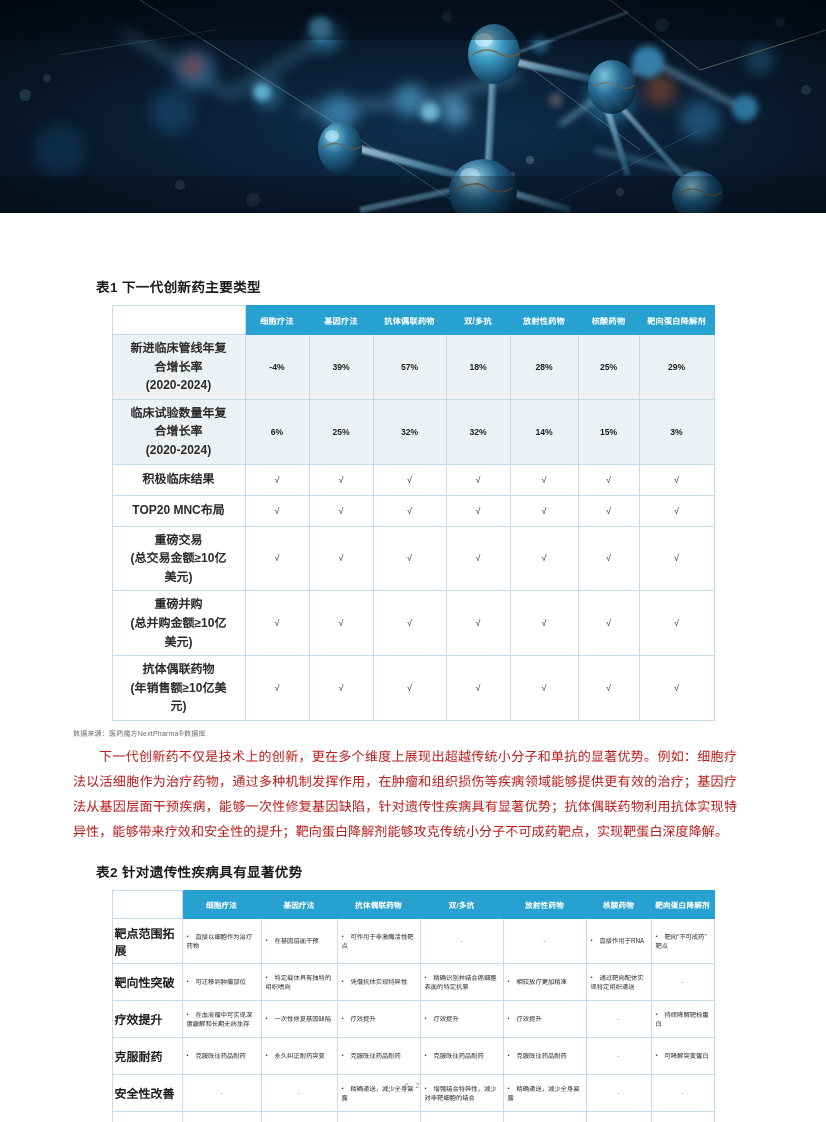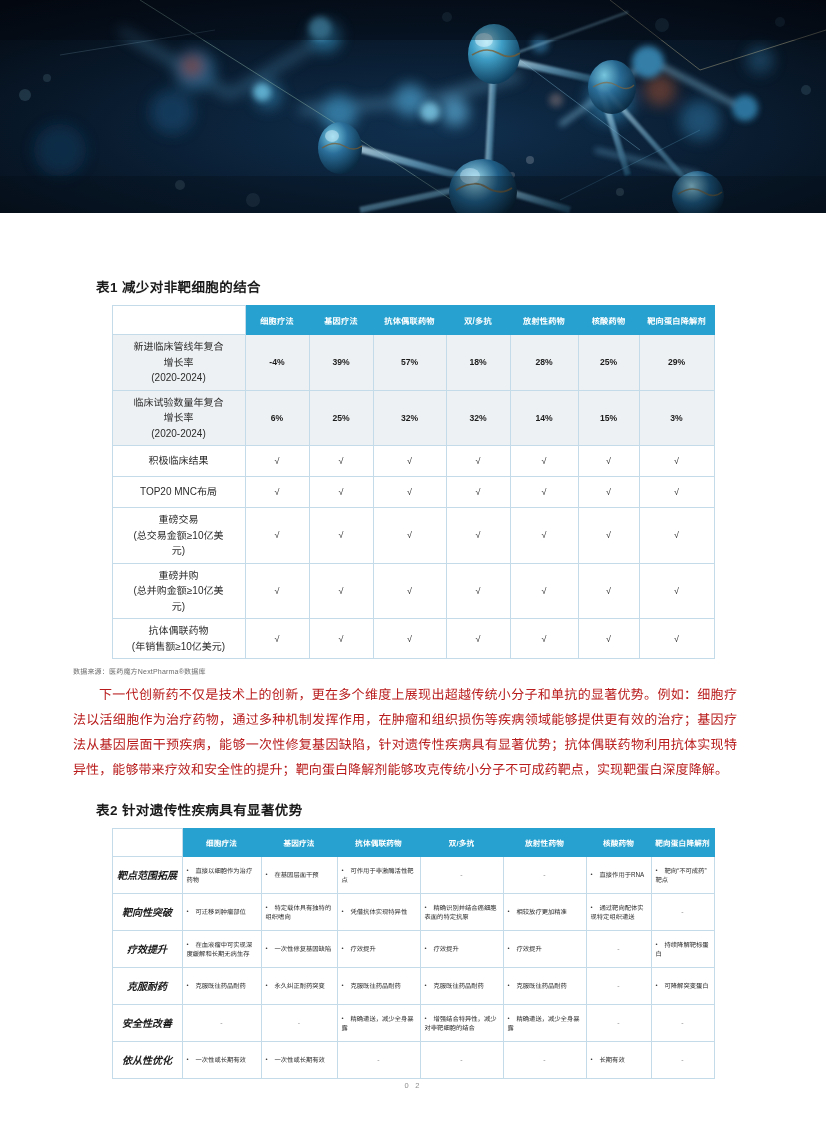--- a/index.html
+++ b/index.html
@@ -72,25 +72,26 @@
     font-size: 8.2px;
     height: 26px;
     border-color: #27a2d0;
     letter-spacing: .2px;
   }
   .tbl1 thead th.corner {
     background: #ffffff;
     border: 1px solid #c4dcea;
   }
   .tbl1 td.rowlabel {
-    font-size: 10px;
+    font-size: 12px;
     color: #2b2b2b;
     line-height: 1.55;
     padding: 4px 18px;
     background: #ffffff;
+    font-weight: bold;
   }
   .tbl1 td.val {
     font-weight: bold;
     font-size: 8.6px;
     color: #1c1c1c;
   }
   .tbl1 tr.shaded td { background: #eef1f3; }
   .tbl1 tr.shaded td.val { background: #eef1f3; }
   .tbl1 td.check {
     font-size: 9px;
@@ -135,26 +136,24 @@
     height: 25px;
     text-align: center;
     border-color: #27a2d0;
     letter-spacing: .2px;
   }
   .tbl2 thead th.corner {
     background: #ffffff;
     border: 1px solid #c4dcea;
   }
   .tbl2 td.rowlabel {
-    font-size: 10px;
+    font-size: 12px;
     font-weight: bold;
     color: #1c1c1c;
-    text-align: center;
     padding: 5px 2px;
-    font-style: italic;
   }
   .tbl2 td.cell {
     font-size: 6.3px;
     color: #2b2b2b;
     line-height: 1.45;
     padding: 5px 4px 5px 4px;
     text-align: left;
   }
   .tbl2 td.cell.empty {
     text-align: center;
@@ -323,21 +322,21 @@
     </g>
 
     <rect x="0" y="176" width="826" height="37" fill="#040a12" opacity="0.28"></rect>
     <rect x="0" y="0" width="826" height="40" fill="#03070d" opacity="0.35"></rect>
   </svg>
 </div>
 
 <div class="page-body">
 
   <div class="t1-title-wrap">
-    <h2 class="table-title">表1 减少对非靶细胞的结合</h2>
+    <h2 class="table-title">表1 下一代创新药主要类型</h2>
 
     <table class="tbl1">
       <thead>
         <tr>
           <th class="corner" style="width:130px"></th>
           <th style="width:61px">细胞疗法</th>
           <th style="width:61px">基因疗法</th>
           <th style="width:70px">抗体偶联药物</th>
           <th style="width:61px">双/多抗</th>
           <th style="width:65px">放射性药物</th>

